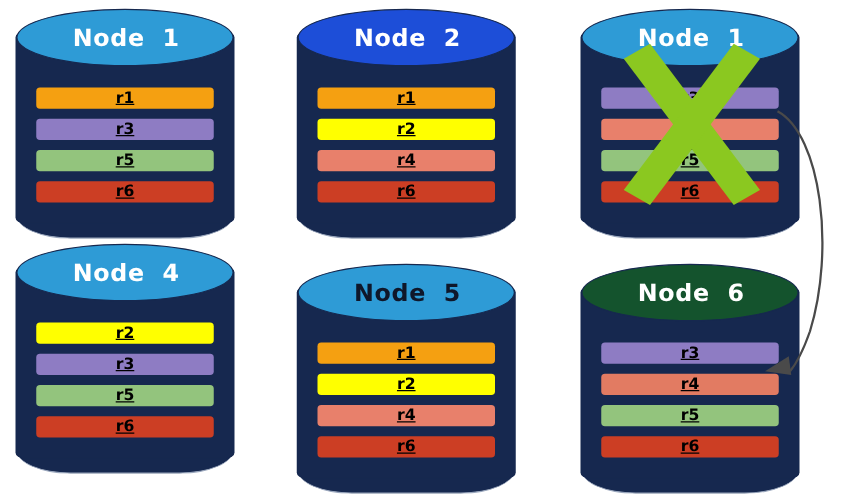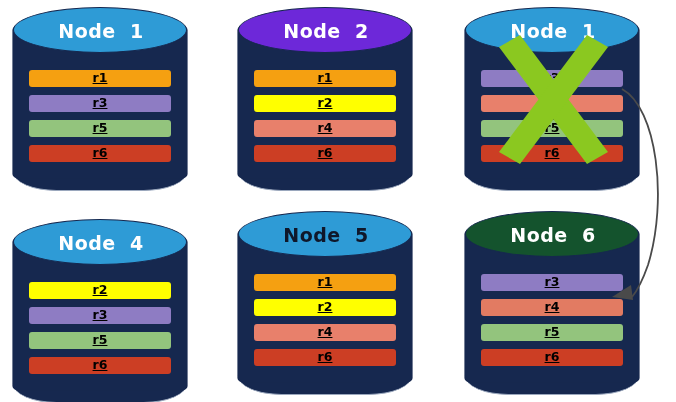--- a/index.html
+++ b/index.html
@@ -136,21 +136,21 @@
       <div class="bar" style="background: rgb(245, 160, 17);">r1</div>
       <div class="bar" style="background: rgb(142, 124, 195);">r3</div>
       <div class="bar" style="background: rgb(147, 196, 125);">r5</div>
       <div class="bar" style="background: rgb(204, 62, 36);">r6</div>
     </div>
   </div>
 
   <div class="node" style="left:225px; top:4px;">
     <div class="cyl-bottom" style="background: rgb(22, 40, 79);"></div>
     <div class="cyl-body" style="background: rgb(22, 40, 79);"></div>
-    <div class="cyl-top" style="background: #6d28d9; border-color: rgb(22, 40, 79);">
+    <div class="cyl-top" style="background: #1d4ed8; border-color: rgb(22, 40, 79);">
       <div class="cyl-top-label" style="color: rgb(255, 255, 255);">Node  2</div>
     </div>
     <div class="bars">
       <div class="bar" style="background: rgb(245, 160, 17);">r1</div>
       <div class="bar" style="background: rgb(255, 255, 0);">r2</div>
       <div class="bar" style="background: rgb(232, 128, 107);">r4</div>
       <div class="bar" style="background: rgb(204, 62, 36);">r6</div>
     </div>
   </div>
 
@@ -167,21 +167,21 @@
       <div class="bar" style="background: rgb(204, 62, 36);">r6</div>
     </div>
     <svg class="fail-x" viewBox="0 0 200 185">
       <g>
         <polygon points="47,43 68,31 156,148 135,160" fill="#8bc820"></polygon>
         <polygon points="135,31 156,43 68,160 47,148" fill="#8bc820"></polygon>
       </g>
     </svg>
   </div>
 
-  <div class="node" style="left:0px; top:216px;">
+  <div class="node" style="left:0px; top:192px;">
     <div class="cyl-bottom" style="background: rgb(22, 40, 79);"></div>
     <div class="cyl-body" style="background: rgb(22, 40, 79);"></div>
     <div class="cyl-top" style="background: rgb(46, 155, 214); border-color: rgb(22, 40, 79);">
       <div class="cyl-top-label" style="color: rgb(255, 255, 255);">Node  4</div>
     </div>
     <div class="bars">
       <div class="bar" style="background: rgb(255, 255, 0);">r2</div>
       <div class="bar" style="background: rgb(142, 124, 195);">r3</div>
       <div class="bar" style="background: rgb(147, 196, 125);">r5</div>
       <div class="bar" style="background: rgb(204, 62, 36);">r6</div>

